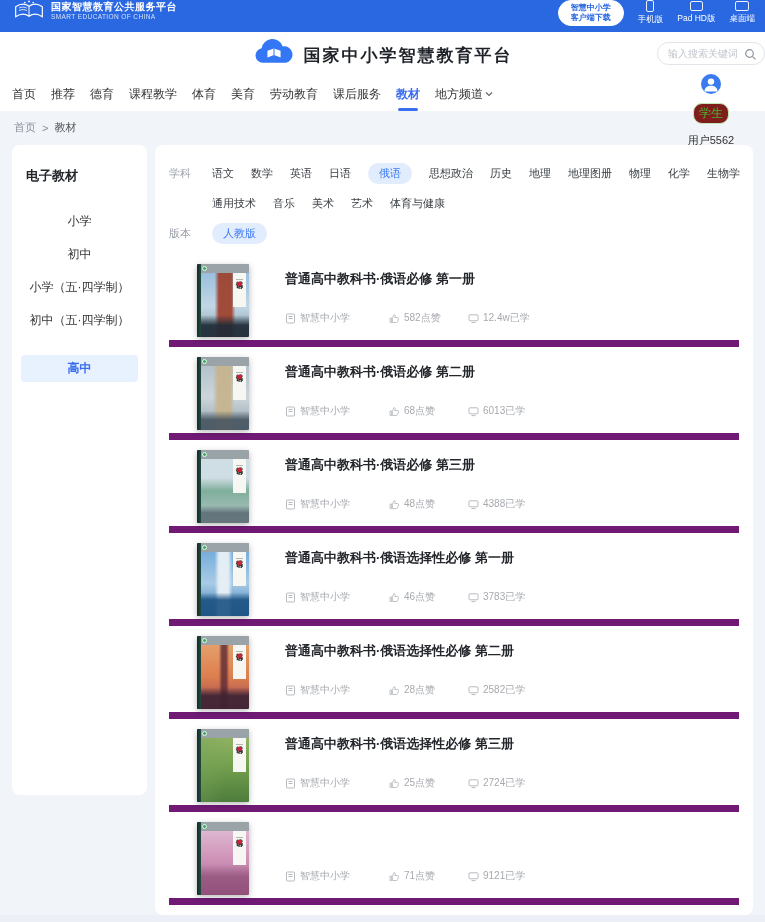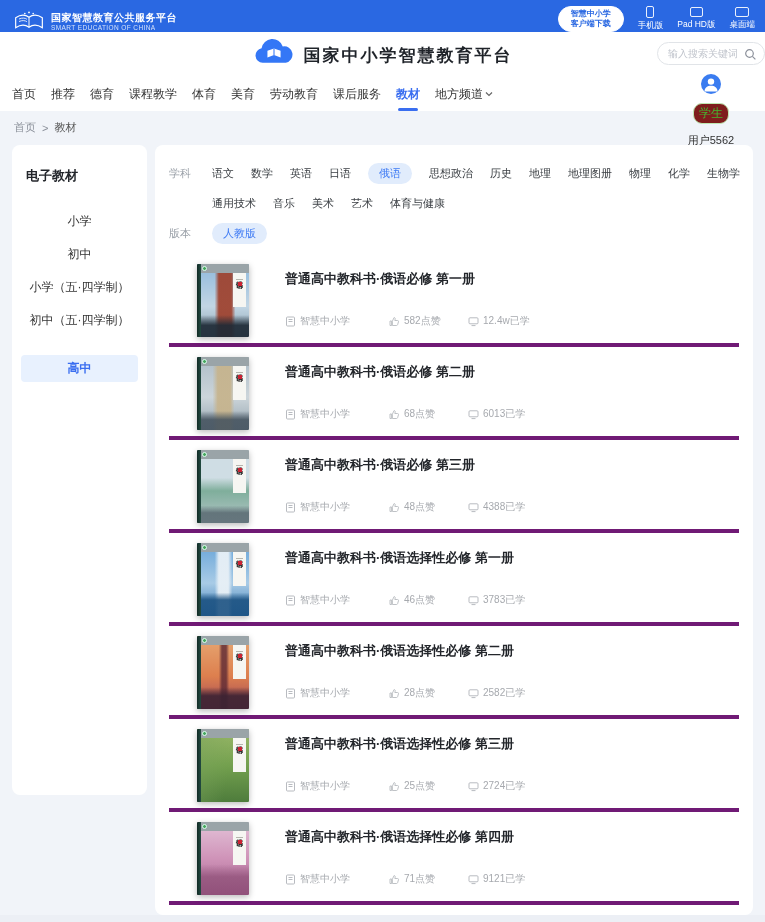--- a/index.html
+++ b/index.html
@@ -1,20 +1,20 @@
 <!DOCTYPE html>
 <html><head>
 <meta charset="utf-8">
 <style>
   * { box-sizing: border-box; margin: 0; padding: 0; }
   html,body { width:765px; height:922px; overflow:hidden; }
   body { font-family:"Liberation Sans","DejaVu Sans",sans-serif; background:#f1f4f9; position:relative; }
 
   
-  .topbar { height:32px; background:#2a68e2; display:flex; align-items:flex-end; padding:0 10px 0 14px; }
+  .topbar { height:32px; background:#2a68e2; display:flex; align-items:flex-start; padding:0 10px 16px 14px; }
   .tb-logo { display:flex; align-items:center; gap:7px; }
   .tb-logo svg { display:block; }
   .tb-text .l1 { font-size:10px; font-weight:bold; color:#fff; letter-spacing:.5px; line-height:11px;}
   .tb-text .l2 { font-size:6.5px; color:rgba(255,255,255,.8); letter-spacing:.4px; line-height:9px;}
   .tb-right { margin-left:auto; display:flex; align-items:center; gap:14px; }
   .dl-pill { background:#fff; border:1px solid #fff; border-radius:13px; padding:2px 12px; text-align:center; cursor:pointer; }
   .dl-pill div { font-size:8px; font-weight:bold; color:#2a68e2; line-height:10px; white-space:nowrap; }
   .client { display:flex; flex-direction:column; align-items:center; gap:2px; cursor:pointer; }
   .client .dev { border:1px solid rgba(255,255,255,.9); border-radius:2px; }
   .dev.phone { width:8px; height:12px; }
@@ -58,21 +58,21 @@
   .main { position:absolute; left:155px; top:145px; width:598px; height:770px; background:#fff; border-radius:8px; padding:18px 14px 0; overflow:hidden; }
   .f-row { display:flex; align-items:center; flex-wrap:nowrap; margin-bottom:9px; }
   .f-label { width:30px; font-size:11px; color:#9aa0a8; flex:none; margin-right:13px; }
   .f-items { display:flex; gap:17px; }
   .f-item { font-size:11px; color:#3c4045; cursor:pointer; white-space:nowrap; padding:3px 0; }
   .f-item.active { background:#e1ecfc; color:#3f7bf4; border-radius:12px; padding:3px 11px; }
   .f-row.version { margin-top:4px; margin-bottom:4px; }
 
   
   .book-list { margin-top:10px; }
-  .book-row { position:relative; height:93px; border-bottom:4px solid #701a75; cursor:pointer; }
+  .book-row { position:relative; height:93px; border-bottom:7px solid #701a75; cursor:pointer; }
   .cover { position:absolute; left:28px; top:10px; width:52px; height:73px; box-shadow:0 2px 6px rgba(0,0,0,.28); border-radius:1px; overflow:hidden; background:#888; }
   .cover .spine { position:absolute; left:0; top:0; width:4px; height:100%; background:linear-gradient(90deg,#122b26,#224b41); }
   .cover .band { position:absolute; left:4px; top:0; right:0; height:9px; background:#9aa4a8; }
   .cover .dot { position:absolute; left:5px; top:2px; width:5px; height:5px; border-radius:50%; background:#46a55e; border:.5px solid #dfe; }
   .cover .panel { position:absolute; right:3px; top:9px; width:13px; height:34px; background:#f6f6f2; display:flex; flex-direction:column; align-items:center; padding-top:2px; }
   .cover .panel .vtxt { writing-mode:vertical-rl; font-size:7px; font-weight:bold; color:#2c2c2c; letter-spacing:1px; line-height:13px; }
   .cover .panel .mini { width:7px; height:1px; background:#b5b5ad; margin-top:2px; }
   .cover .panel .seal { width:4px; height:4px; background:#c23; margin-top:2px; }
   .book-title { position:absolute; left:116px; top:16px; font-size:13px; font-weight:bold; color:#23262b; }
   .stats { position:absolute; left:116px; bottom:15px; display:flex; align-items:center; }
@@ -454,21 +454,20 @@
       <div class="cover" style="background:linear-gradient(0deg, rgba(122,60,100,.5) 0 25%, rgba(122,60,100,0) 42%), linear-gradient(180deg,#e3c2d8,#cf93b8 50%,#a86590)">
         <div class="spine"></div>
           <div class="band"></div>
           <div class="dot"></div>
         <div class="panel">
             <span class="vtxt">俄语</span>
             <span class="mini"></span>
             <span class="seal"></span>
           </div>
       </div>
-      <div class="book-title">普通高中教科书·俄语选择性必修 第四册</div>
       <div class="stats">
         <span class="stat publisher">
             <svg width="11" height="11" viewBox="0 0 11 11">
               <rect x="1.5" y="1" width="8" height="9" rx="1" fill="none" stroke="#b8bbc0"></rect>
               <line x1="3.5" y1="3.5" x2="7.5" y2="3.5" stroke="#b8bbc0"></line>
               <line x1="3.5" y1="5.5" x2="7.5" y2="5.5" stroke="#b8bbc0"></line>
             </svg>
             <span>智慧中小学</span>
           </span>
         <span class="stat likes">

